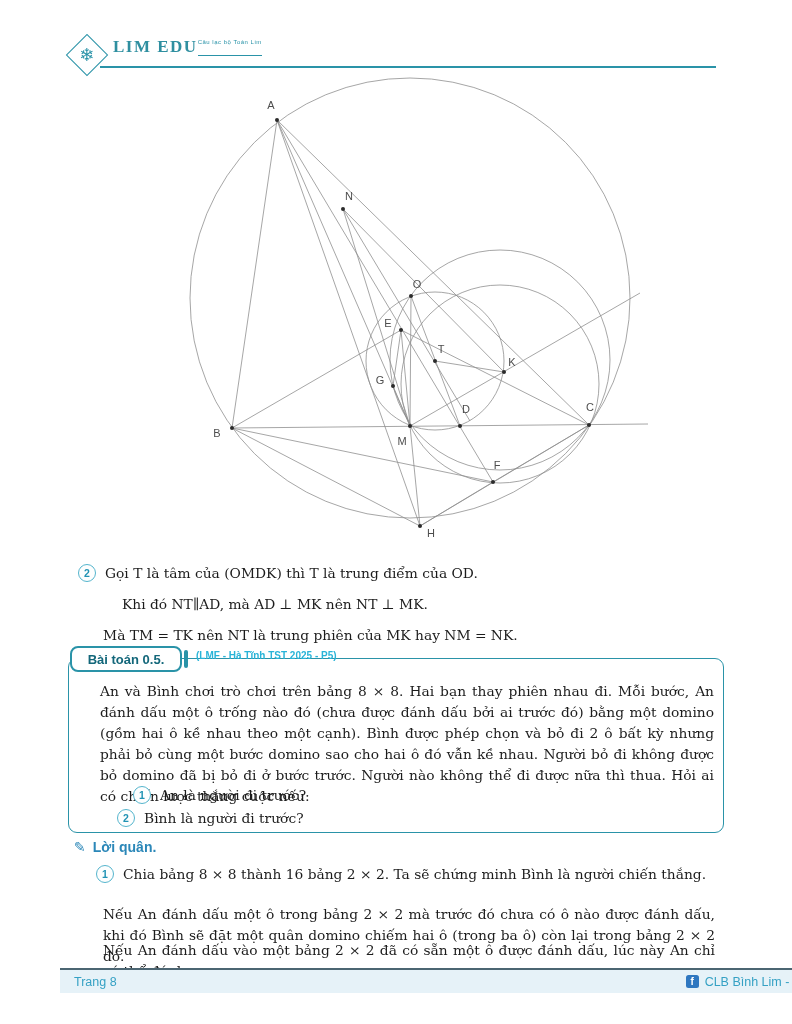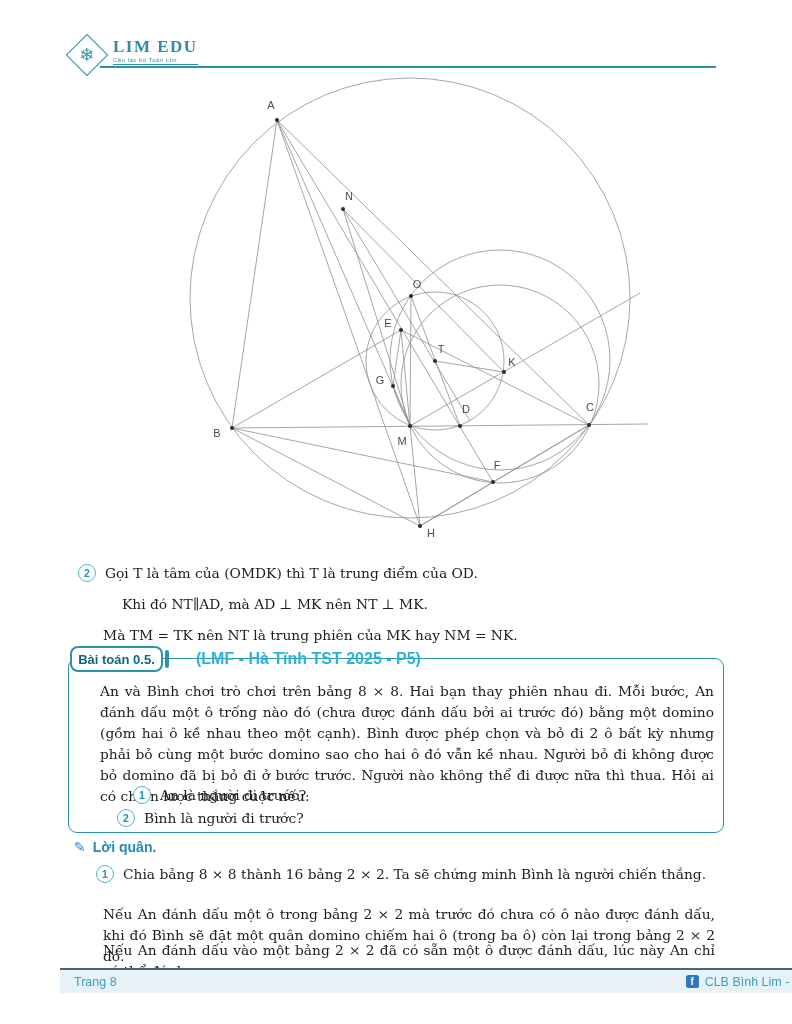--- a/index.html
+++ b/index.html
@@ -6,45 +6,45 @@
   body{
     width:792px;height:1024px;position:relative;background:#ffffff;
     font-family:"DejaVu Serif", serif;color:#1c1c1c;overflow:hidden;
   }
   
   .logo{position:absolute;left:72px;top:38px;display:flex;align-items:flex-start;gap:5px;}
   .logo-icon{width:28px;height:28px;border:1.4px solid #2a93a8;transform:rotate(45deg);
     display:flex;align-items:center;justify-content:center;margin-top:2px;}
   .logo-icon span{transform:rotate(-45deg);color:#2a93a8;font-size:18px;line-height:1;
     font-family:"DejaVu Sans",sans-serif;}
-  .logo-textcol{display:flex;flex-direction:column;margin-left:6px;}
+  .logo-textcol{display:flex;flex-direction:row;margin-left:6px;}
   .logo-title{font-family:"Liberation Serif",serif;font-weight:bold;font-size:17px;
     color:#2f8fa0;letter-spacing:1.5px;line-height:1.05;}
   .logo-tagline{font-family:"Liberation Sans",sans-serif;font-size:6px;color:#2a93a8;
     border-bottom:1px solid #2a93a8;padding-bottom:1px;margin-top:1px;letter-spacing:.5px;}
   .header-rule{position:absolute;left:100px;top:66px;width:616px;height:2px;background:#2a93a8;}
   
   .figure-wrap{position:absolute;left:80px;top:76px;width:600px;height:472px;}
   
   .row{position:absolute;font-size:13.8px;line-height:20px;white-space:nowrap;}
   .badge{display:inline-flex;width:16px;height:16px;border:1.3px solid #55b5cd;border-radius:50%;
     color:#2193b4;font-family:"Liberation Sans",sans-serif;font-size:10.5px;font-weight:bold;
     align-items:center;justify-content:center;margin-right:9px;position:relative;top:-1px;background:#fdfefe;}
   .para{position:absolute;font-size:13.8px;line-height:21px;text-align:justify;}
   
   .problem-box{position:absolute;left:68px;top:658px;width:656px;height:175px;
     border:1.5px solid #2a93a8;border-radius:9px;box-sizing:border-box;background:#ffffff;}
-  .problem-label{position:absolute;left:70px;top:646px;width:93px;height:26px;
+  .problem-label{position:absolute;left:70px;top:646px;width:112px;height:26px;
     border:2px solid #2a93a8;border-radius:8px;background:#ffffff;box-sizing:border-box;
     display:flex;align-items:center;justify-content:center;
     font-family:"Liberation Sans",sans-serif;font-weight:bold;font-size:13px;color:#13677a;}
   .problem-label::after{content:"";position:absolute;right:-8px;top:2px;bottom:2px;width:4px;
     background:#2a93a8;border-radius:2px;}
   .problem-source{position:absolute;left:196px;top:650px;font-family:"Liberation Sans",sans-serif;
-    font-weight:bold;font-size:16px;color:#29b4d8;}
+    font-weight:bold;font-size:10px;color:#29b4d8;}
   
   .sol-heading{position:absolute;left:74px;top:839px;font-family:"Liberation Sans",sans-serif;
     font-weight:bold;font-size:14px;color:#2b87b8;display:flex;align-items:center;gap:7px;}
   .pencil{font-size:14px;line-height:1;font-family:"DejaVu Sans",sans-serif;}
   
   .footer{position:absolute;left:60px;top:968px;width:792px;height:25px;background:#e6f2f8;
     border-top:2px solid #4b6572;box-sizing:border-box;display:flex;align-items:center;
     justify-content:space-between;padding:0 14px;font-family:"Liberation Sans",sans-serif;
     font-size:12.5px;color:#35a1c4;}
   .footer-right{display:flex;align-items:center;gap:6px;}

